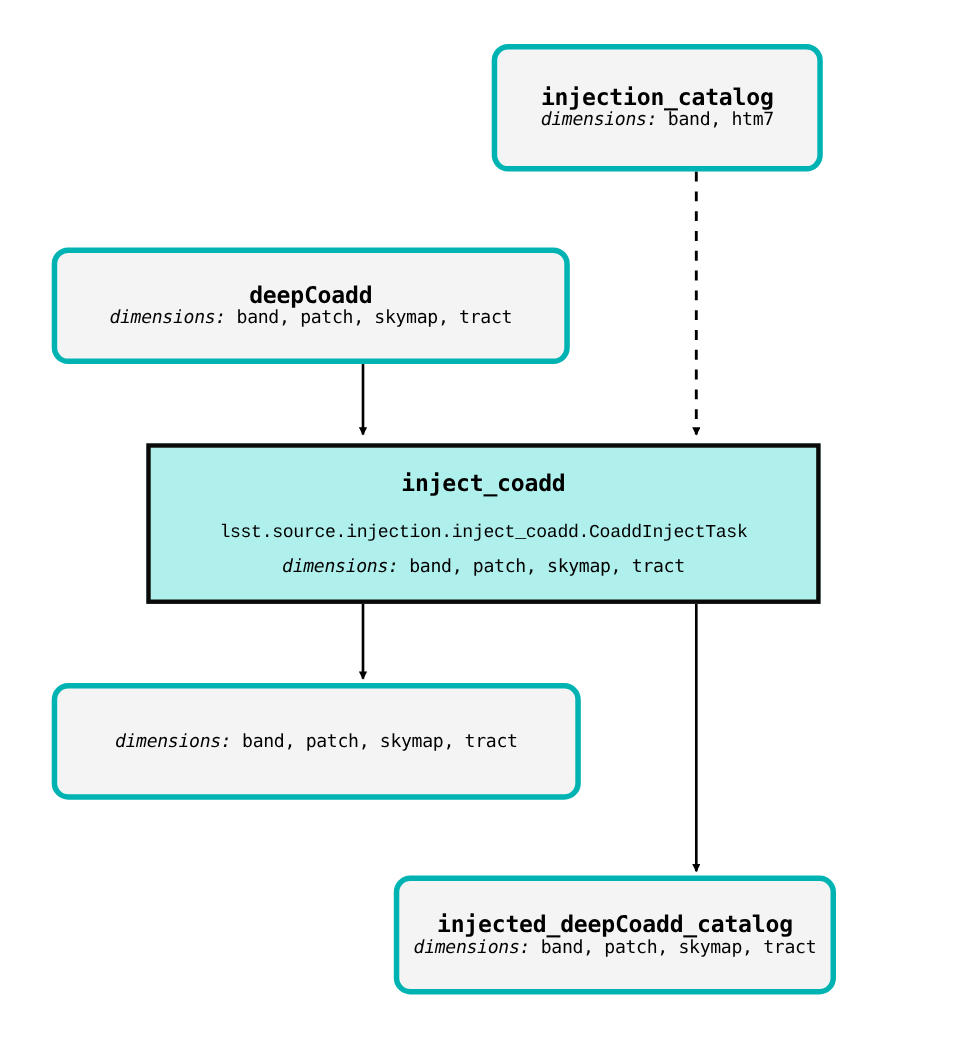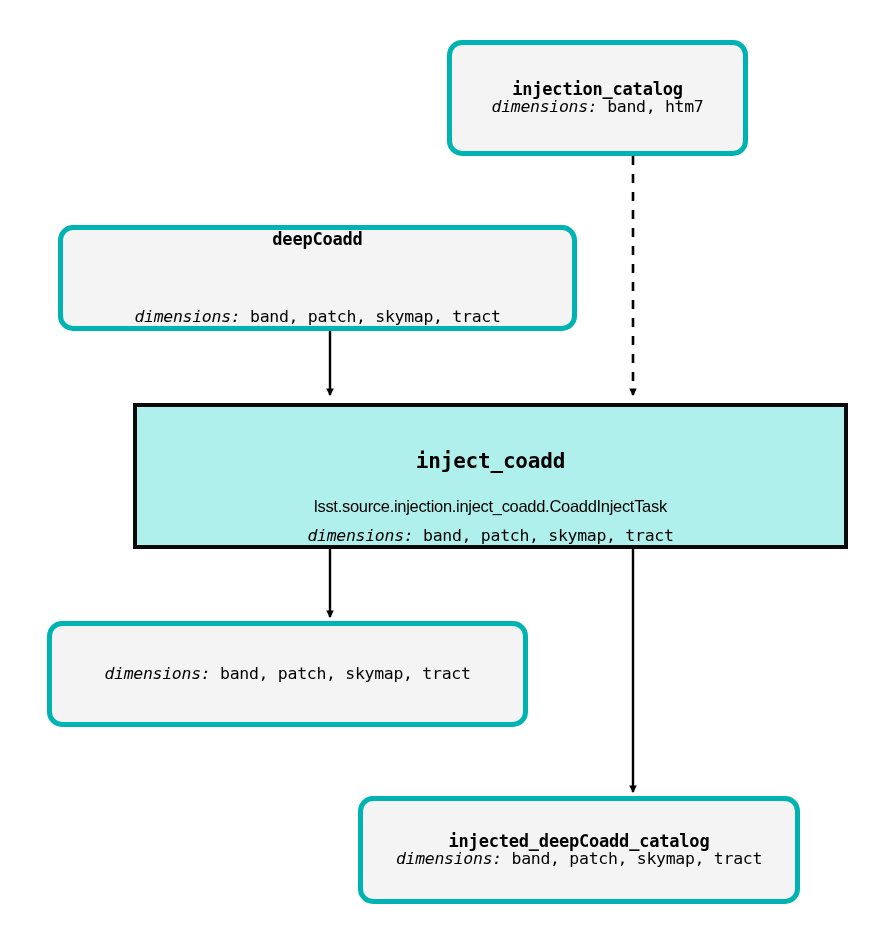--- a/index.html
+++ b/index.html
@@ -34,30 +34,30 @@
   }
   .node.task {
     background: #aff0ec;
     border: 4px solid #0a0a0a;
     border-radius: 0;
   }
 
   .node-title {
     font-family: "DejaVu Sans Mono", monospace;
     font-weight: bold;
-    font-size: 17px;
+    font-size: 21px;
     color: #000000;
     letter-spacing: -0.2px;
     line-height: 1.1;
     white-space: nowrap;
   }
   .node.task .node-title { font-size: 21px; }
 
   .node-class {
-    font-family: Liberation Sans, sans-serif;
+    font-family: Liberation Mono, monospace;
     font-size: 16.5px;
     color: #000000;
     white-space: nowrap;
     line-height: 1.1;
     margin-top: 24px;
     letter-spacing: -0.3px;
   }
 
   .node-dims {
     font-family: "DejaVu Sans Mono", monospace;
@@ -117,45 +117,45 @@
   </svg>
 
   <div class="node dataset" style="left:447px; top:40px; width:301px; height:116px;">
     <div class="node-title">injection_catalog</div>
     <div class="node-dims">
       <span class="dims-label">dimensions:</span>
       <span class="dims-value">band, htm7</span>
     </div>
   </div>
 
-  <div class="node dataset" style="left:58px; top:225px; width:519px; height:106px;justify-content:space-between;">
+  <div class="node dataset" style="left:47px; top:225px; width:471px; height:106px;">
     <div class="node-title">deepCoadd</div>
     <div class="node-dims">
       <span class="dims-label">dimensions:</span>
       <span class="dims-value">band, patch, skymap, tract</span>
     </div>
   </div>
 
-  <div class="node task" style="left:133px; top:403px; width:715px; height:146px;justify-content:flex-end;">
+  <div class="node task" style="left:133px; top:403px; width:613px; height:146px;">
     <div class="node-title">inject_coadd</div>
     <div class="node-class">lsst.source.injection.inject_coadd.CoaddInjectTask</div>
     <div class="node-dims">
       <span class="dims-label">dimensions:</span>
       <span class="dims-value">band, patch, skymap, tract</span>
     </div>
   </div>
 
   <div class="node dataset" style="left:47px; top:621px; width:481px; height:106px;">
     <div class="node-dims">
       <span class="dims-label">dimensions:</span>
       <span class="dims-value">band, patch, skymap, tract</span>
     </div>
   </div>
 
-  <div class="node dataset" style="left:358px; top:796px; width:442px; height:108px;">
+  <div class="node dataset" style="left:358px; top:796px; width:402px; height:108px;">
     <div class="node-title">injected_deepCoadd_catalog</div>
     <div class="node-dims">
       <span class="dims-label">dimensions:</span>
       <span class="dims-value">band, patch, skymap, tract</span>
     </div>
   </div>
 
 </div>
 
 </body></html>

